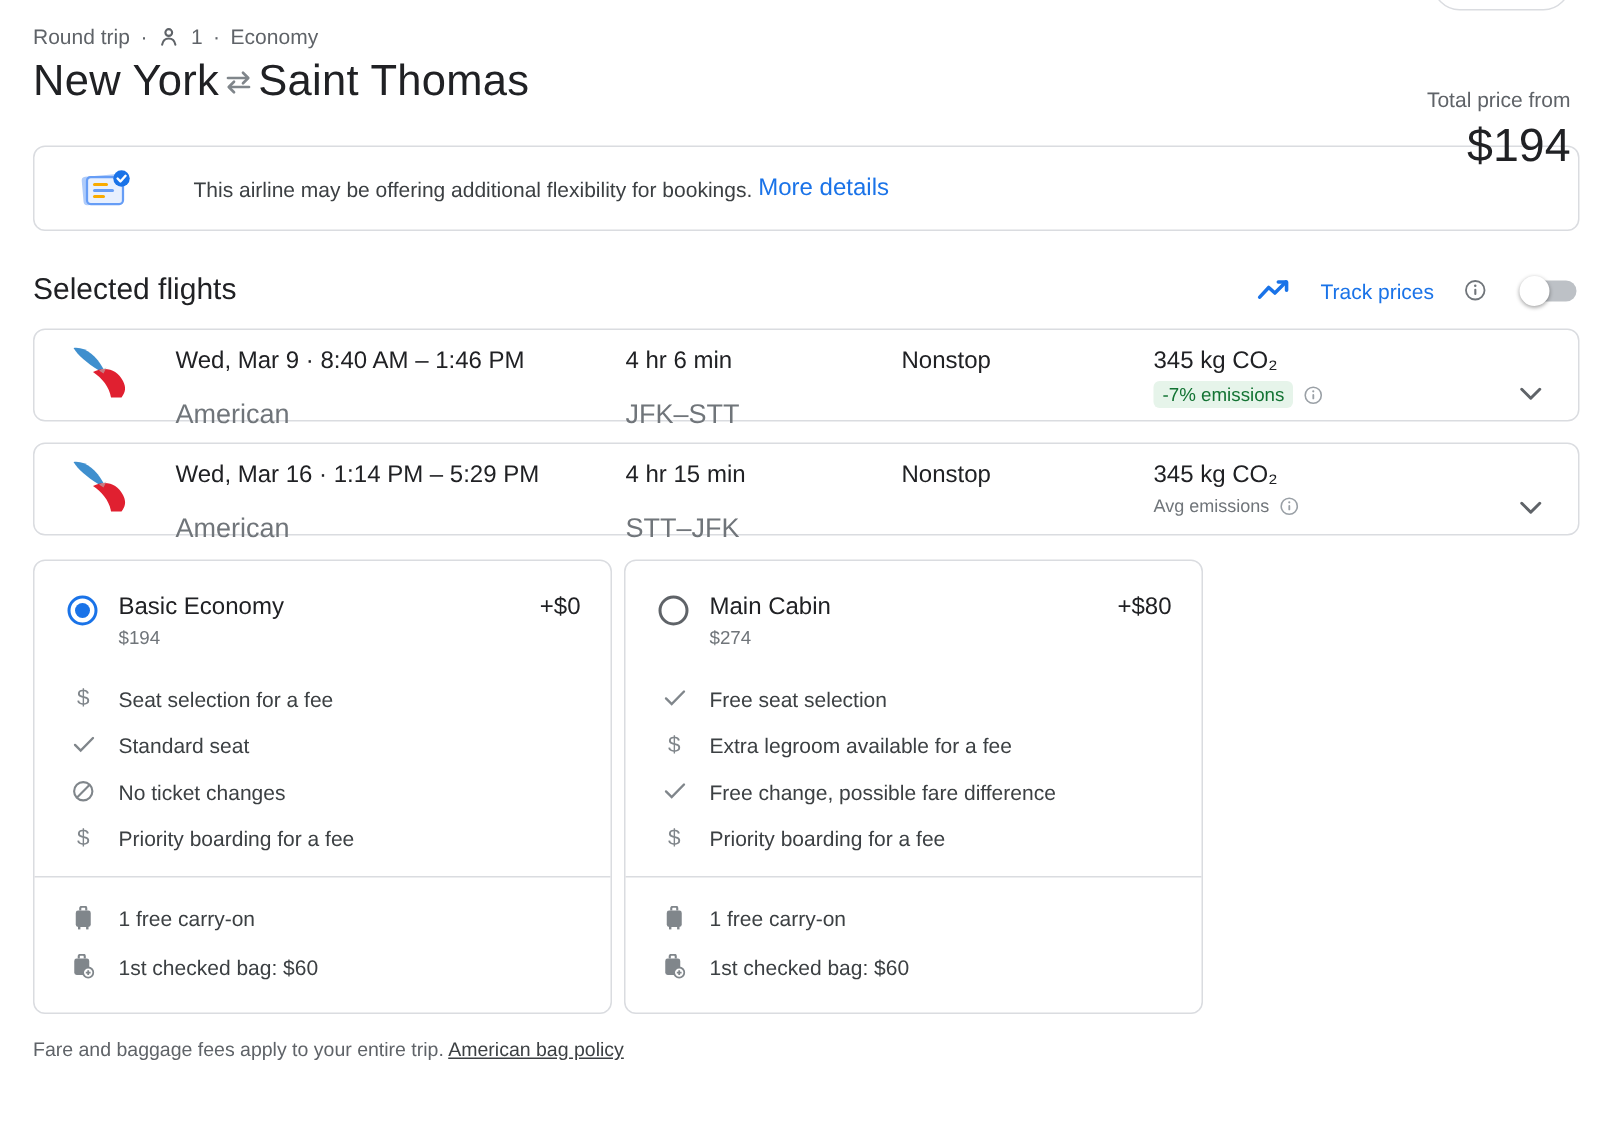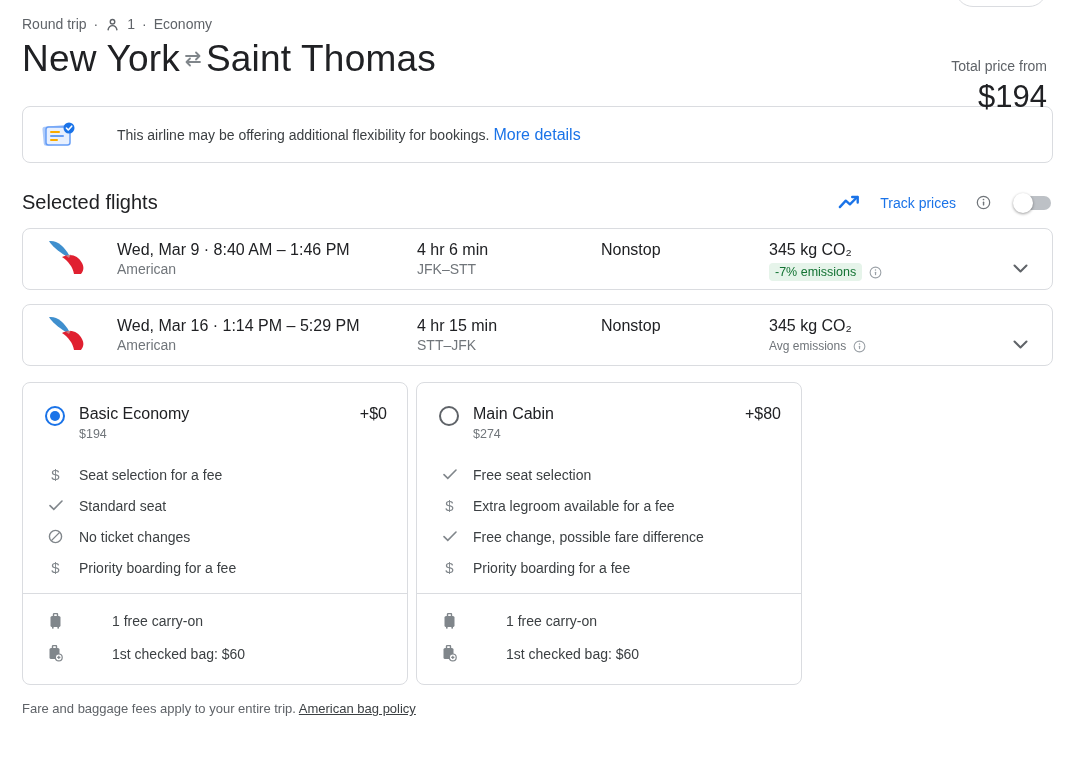--- a/index.html
+++ b/index.html
@@ -5,31 +5,31 @@
   * { margin:0; padding:0; box-sizing:border-box; }
   html,body { width:1075px; height:760px; background:#fff; overflow:hidden;
     font-family:"Liberation Sans","DejaVu Sans",sans-serif; color:#202124; }
   .page { position:relative; width:1075px; height:760px; padding:0 22px; }
 
   
   .header { position:relative; padding-top:16px; }
   .meta-row { display:flex; align-items:center; gap:7px; font-size:14px; color:#5f6368; }
   .meta-row .dot { color:#5f6368; }
   .title-row { display:flex; align-items:center; gap:1px; margin-top:6px;
-    font-size:37px; font-weight:500; letter-spacing:.2px; color:#202124; }
+    font-size:29px; font-weight:500; letter-spacing:.2px; color:#202124; }
   .price-block { position:absolute; top:14px; right:6px; text-align:right;margin-top:44px; }
   .price-label { font-size:14px; color:#5f6368; }
   .price-value { font-size:31px; font-weight:500; margin-top:5px; color:#202124; }
   .cutoff-btn { position:absolute; top:-30px; right:6px; width:92px; height:37px;
     border:1px solid #dadce0; border-radius:18px; background:#fff;
     display:flex; justify-content:center; align-items:flex-end; padding-bottom:6px; }
 
   
   .banner { margin-top:26px; height:57px; border:1px solid #dadce0; border-radius:8px;
-    display:flex; align-items:center; padding-left:16px; }
+    display:flex; align-items:center; padding-left:28px; }
   .banner-icon { width:40px; margin-right:38px; flex:0 0 auto; }
   .banner-text { font-size:14px; color:#3c4043; }
   .banner-link { color:#1a73e8; text-decoration:none; margin-left:4px; cursor:pointer; }
 
   
   .section-head { display:flex; align-items:center; justify-content:space-between;
     margin-top:28px; padding-right:2px; }
   .section-title { font-size:20px; font-weight:500; color:#202124; }
   .track-controls { display:flex; align-items:center; gap:20px; }
   .track-label { font-size:14px; font-weight:500; color:#1a73e8; cursor:pointer; }
@@ -38,21 +38,21 @@
   .toggle-knob { position:absolute; left:-4px; top:-3px; width:20px; height:20px;
     border-radius:50%; background:#fff; box-shadow:0 1px 3px rgba(0,0,0,.4); }
 
   
   .flight-card { margin-top:14px; border:1px solid #dadce0; border-radius:8px;
     height:62px; display:grid; grid-template-columns:94px 300px 184px 168px 1fr 64px;
     align-items:start; padding-top:11px; cursor:pointer; }
   .flight-card:first-of-type { margin-top:16px; }
   .logo-cell { padding-left:22px; margin-top:-2px; }
   .cell-main { font-size:16px; color:#202124; line-height:19px; }
-  .cell-sub { font-size:14px; color:#70757a; margin-top:2px; }
+  .cell-sub { font-size:18px; color:#70757a; margin-top:16px; }
   .em-row { display:flex; align-items:center; gap:7px; margin-top:4px; }
   .em-badge { font-size:12.5px; color:#137333; background:#e6f4ea;
     padding:2px 6px; border-radius:4px; }
   .em-plain { font-size:12px; color:#70757a; }
   .chev-cell { align-self:center; justify-self:center; margin-top:8px; }
 
   
   .fare-row { display:flex; gap:8px; margin-top:16px; }
   .fare-card { width:386px; border:1px solid #dadce0; border-radius:8px; background:#fff; }
   .fare-head { display:flex; align-items:flex-start; padding:22px 20px 12px 22px; cursor:pointer; }
@@ -64,21 +64,21 @@
   .fare-name-block { margin-left:14px; }
   .fare-name { font-size:16px; font-weight:500; color:#202124; }
   .fare-base { font-size:12.5px; color:#70757a; margin-top:4px; }
   .fare-delta { margin-left:auto; font-size:16px; font-weight:500; color:#202124; }
   .feat-list { padding:6px 20px 10px 24px; }
   .feat { display:flex; align-items:center; height:31px; }
   .feat-icon { width:17px; display:flex; justify-content:center; flex:0 0 auto; }
   .feat-text { font-size:14px; color:#3c4043; margin-left:15px; }
   .dollar-glyph { font-size:15px; color:#80868b; }
   .bag-section { border-top:1px solid #dadce0; padding:10px 20px 14px 24px; }
-  .bag-row { display:flex; align-items:center; height:33px;gap:33px; }
+  .bag-row { display:flex; align-items:center; height:33px; }
 
   
   .footer { margin-top:16px; font-size:13px; color:#5f6368; }
   .footer-link { color:#3c4043; text-decoration:underline; cursor:pointer; }
 
   svg { display:block; }
 </style>
 </head>
 <body>
 

